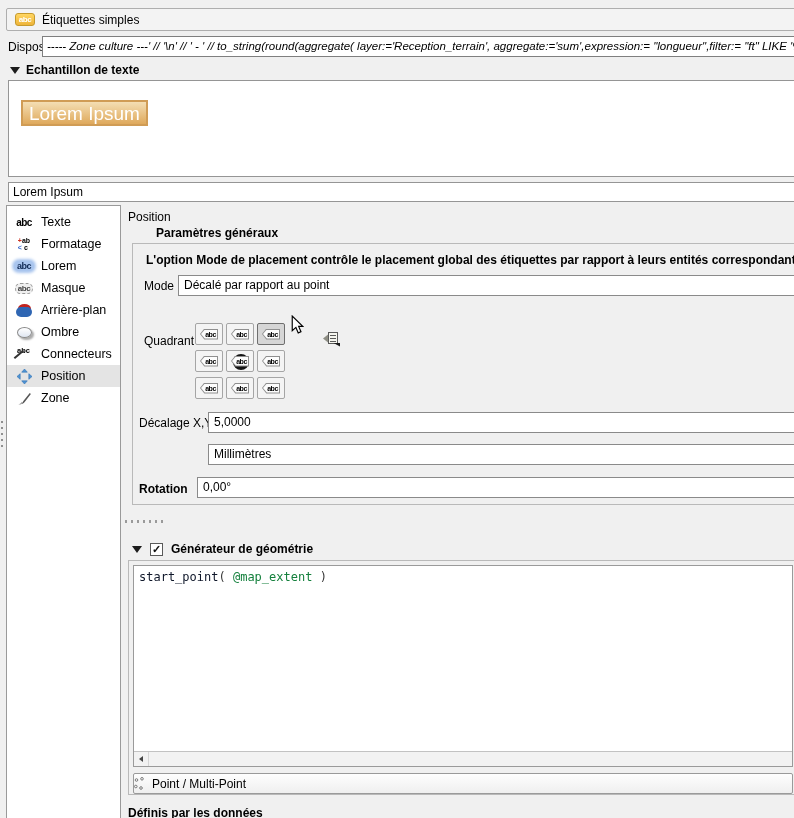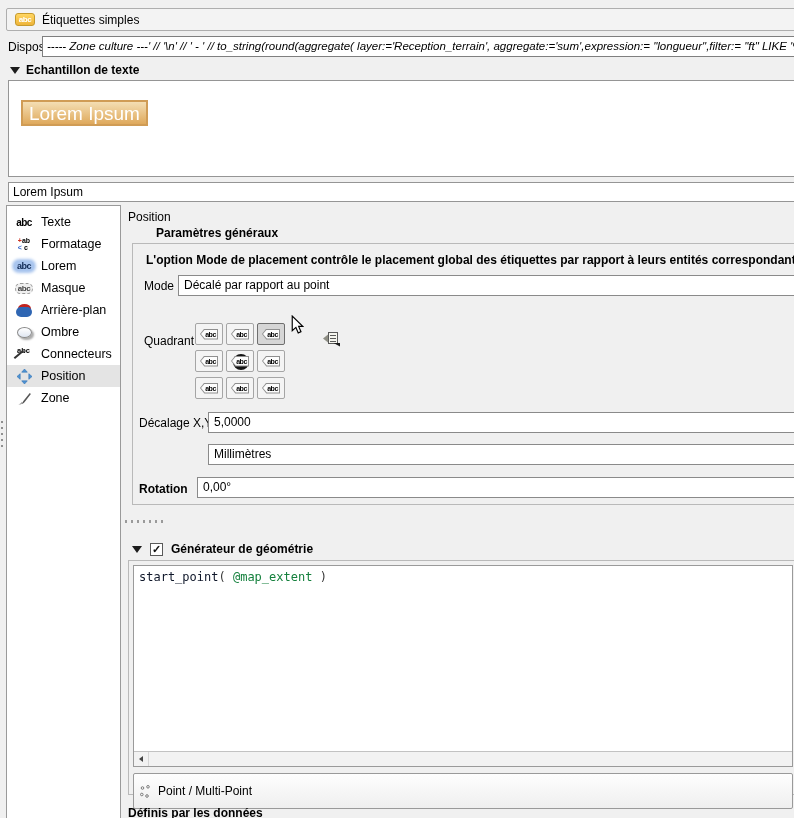--- a/index.html
+++ b/index.html
@@ -113,23 +113,23 @@
     display:flex; align-items:center; justify-content:center; font-size:11px; line-height:11px; font-weight:bold; color:#111; }
 
   .group2 { position:absolute; left:6px; top:355px; right:-2px; height:235px;
     border:1px solid #b9b9b9; background:#f0f0f0; }
   .editor { position:absolute; left:4px; top:4px; right:2px; height:202px;
     border:1px solid #9a9a9a; background:#fff; display:flex; flex-direction:column; }
   .code-area { flex:1; padding:4px 5px; font-family:"DejaVu Sans Mono",monospace; font-size:12px; overflow:hidden; }
   .hscroll { height:15px; border-top:1px solid #c2c2c2; background:#f2f2f2; display:flex; }
   .hscroll .arrow { width:15px; height:100%; display:flex; align-items:center; justify-content:center; border-right:1px solid #d5d5d5; background:#f2f2f2; }
   .arrow-left { width:0; height:0; border-top:3.5px solid transparent; border-bottom:3.5px solid transparent; border-right:4.5px solid #444; }
-  .geom-combo { position:absolute; left:4px; top:212px; right:2px; height:36px;
+  .geom-combo { position:absolute; left:4px; top:212px; right:2px; height:21px;
     background:linear-gradient(#fefefe,#efefef); border:1px solid #9a9a9a; border-radius:2px;
-    display:flex; align-items:center; gap:7px; padding-left:6px; }
+    display:flex; align-items:center; gap:7px; padding-left:0; }
   .dd-heading { position:absolute; left:6px; top:601px; font-weight:bold; white-space:nowrap; }
 </style>
 </head>
 <body>
 
 <div class="titlebar">
   <span class="abc-badge">abc</span>
   <span>Étiquettes simples</span>
 </div>
 

